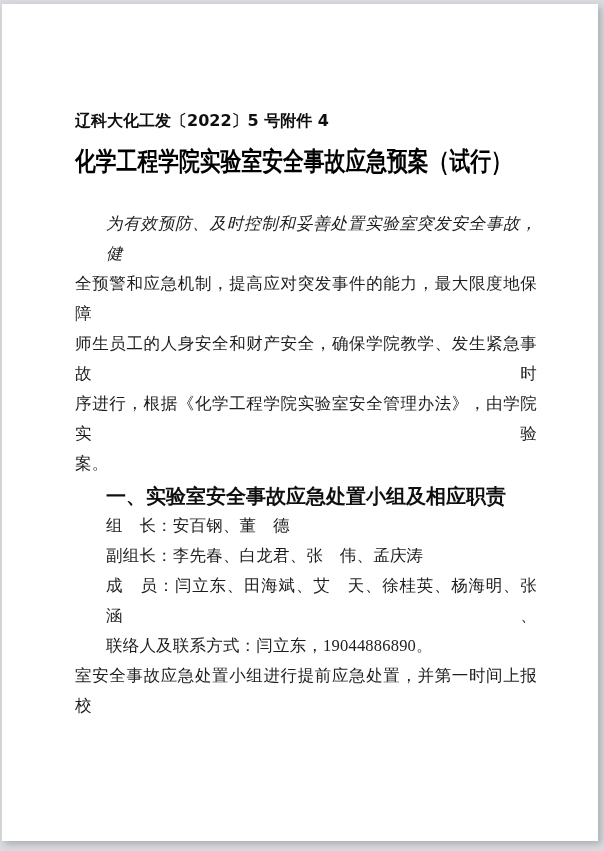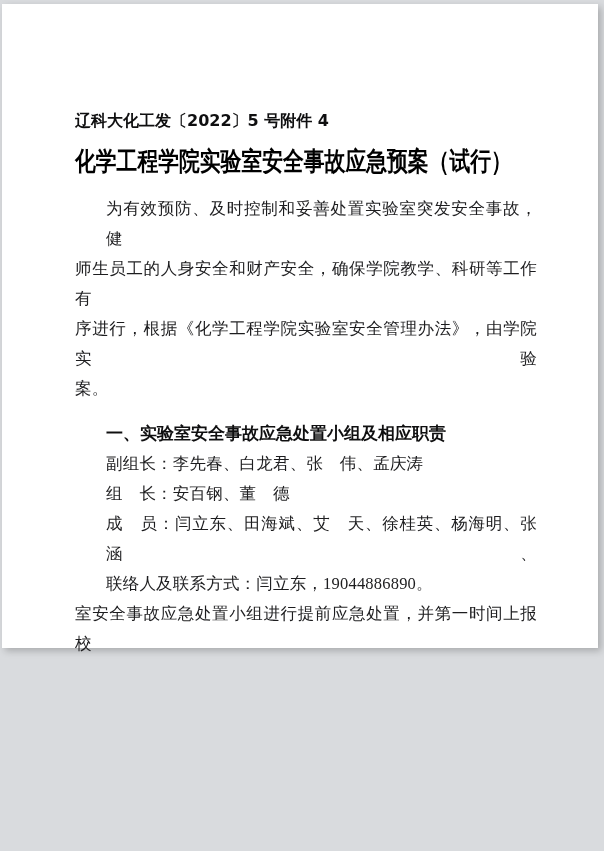--- a/index.html
+++ b/index.html
@@ -12,21 +12,21 @@
     background: var(--viewer-background, #d9dbde);
     position: relative;
     overflow: hidden;
     font-family: "Liberation Serif", serif;
   }
   .page {
     position: absolute;
     left: 2px;
     top: 4px;
     width: 596px;
-    height: 644px;
+    height: 837px;
     background: var(--page-background, #ffffff);
     box-shadow: 3px 3px 7px rgba(0,0,0,0.22);
   }
   .content {
     padding: 102px 61px 0 73px;
   }
   .line {
     font-size: 16.5px;
     line-height: 30px;
     color: var(--text, #1d1d1f);
@@ -49,49 +49,50 @@
   .doc-title {
     font-weight: bold;
     font-size: 26px;
     line-height: 40px;
     margin-top: 6px;
     color: #000000;
     white-space: nowrap;
     transform: scaleX(0.8);
     transform-origin: 0 50%;
   }
-  .mt-p1 { margin-top: 12px; }
+  .mt-p1 { margin-top: 27px; font-style: italic; }
   .section-heading {
     font-family: Liberation Serif, serif;
     font-weight: bold;
-    font-size: 17px;
+    font-size: 20px;
     line-height: 30px;
-    margin-top: 15px;
+    margin-top: 2px;
     padding-left: 31px;
     color: #0f0f10;
   }
 </style>
 </head>
 <body>
 
 <div class="page">
   <div class="content">
 
     <div class="doc-number">辽科大化工发〔2022〕5 号附件 4</div>
 
     <div class="doc-title">化学工程学院实验室安全事故应急预案（试行）</div>
 
     <div class="line stretch ind mt-p1">为有效预防、及时控制和妥善处置实验室突发安全事故，健</div>
-    <div class="line stretch">师生员工的人身安全和财产安全，确保学院教学、科研等工作有</div>
+    <div class="line stretch">全预警和应急机制，提高应对突发事件的能力，最大限度地保障</div>
+    <div class="line stretch">师生员工的人身安全和财产安全，确保学院教学、发生紧急事故时</div>
     <div class="line stretch">序进行，根据《化学工程学院实验室安全管理办法》，由学院实验</div>
     <div class="line">案。</div>
 
     <div class="section-heading">一、实验室安全事故应急处置小组及相应职责</div>
 
+    <div class="line ind">组　长：安百钢、董　德</div>
     <div class="line ind">副组长：李先春、白龙君、张　伟、孟庆涛</div>
-    <div class="line ind">组　长：安百钢、董　德</div>
     <div class="line stretch ind">成　员：闫立东、田海斌、艾　天、徐桂英、杨海明、张　涵、</div>
     <div class="line ind">联络人及联系方式：闫立东，19044886890。</div>
 
     <div class="line stretch">室安全事故应急处置小组进行提前应急处置，并第一时间上报校</div>
 
   </div>
 </div>
 
 </body></html>

